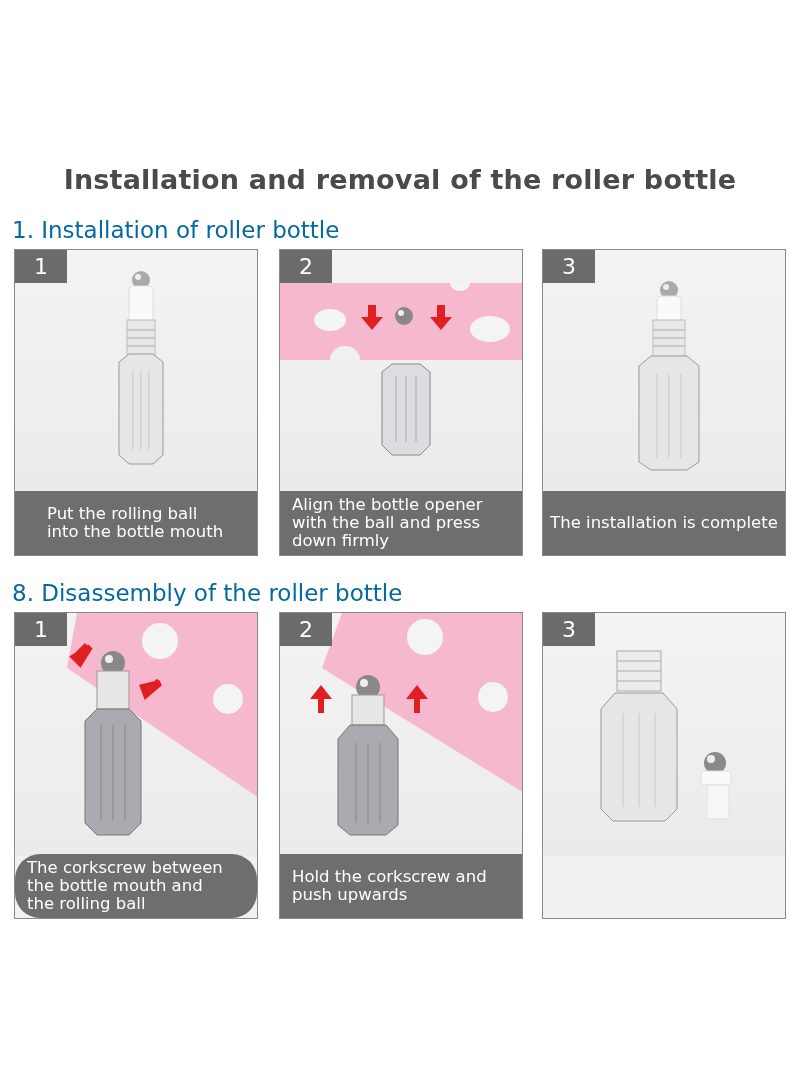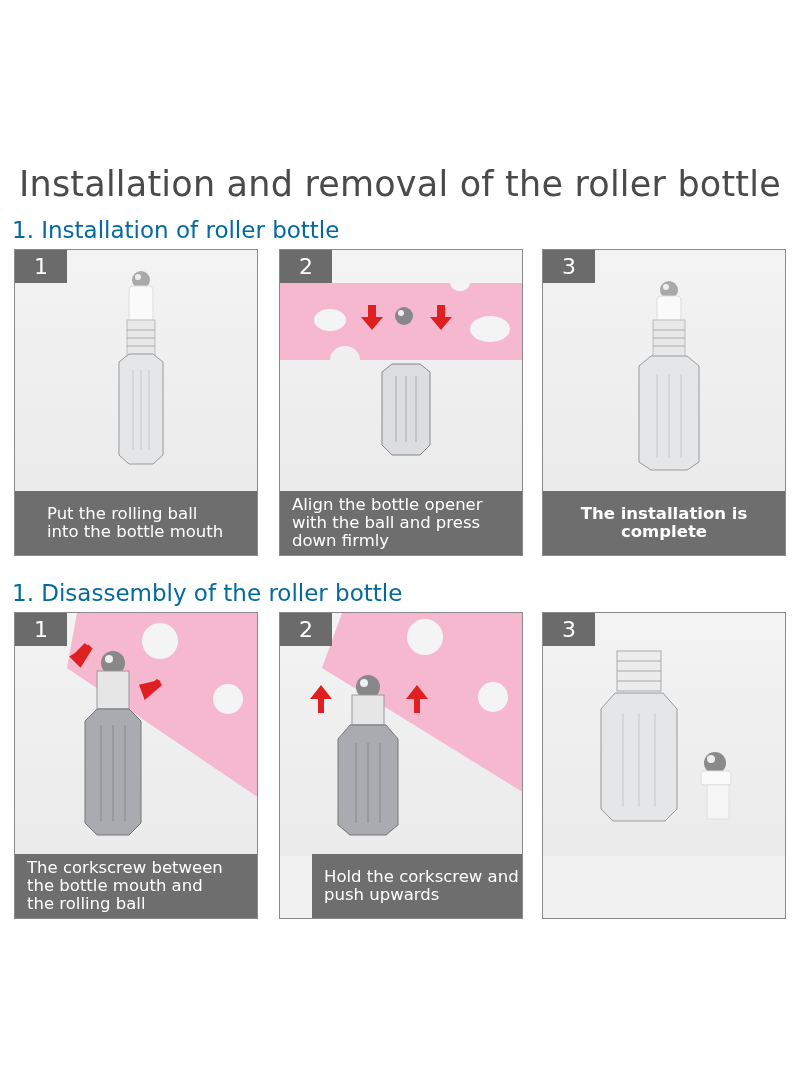--- a/index.html
+++ b/index.html
@@ -1,23 +1,23 @@
 <!DOCTYPE html>
 <html><head>
 <meta charset="utf-8">
 <style>
   html, body { margin:0; padding:0; background:#ffffff; }
   body { width:800px; height:1091px; position:relative; overflow:hidden; font-family:"DejaVu Sans", sans-serif; }
-  .main-title { position:absolute; left:0; width:800px; top:164px; text-align:center; font-size:35px; color:#4a4a4a; letter-spacing:0.2px; }
+  .main-title { position:absolute; left:0; width:800px; top:164px; text-align:center; font-size:27px; color:#4a4a4a; letter-spacing:0.2px;font-weight:bold; }
   .section-title { position:absolute; left:12px; font-size:23px; color:#0369a1; }
   .panel { position:absolute; width:244px; height:307px; background:#f1f1f1; border:1px solid #8a8a8a; box-sizing:border-box; overflow:hidden; }
   .photo { position:absolute; left:0; top:0; width:100%; height:243px; background:linear-gradient(#f3f3f3,#ebebeb); }
   .num-badge { position:absolute; left:0; top:0; width:52px; height:33px; background:#6b6b6b; color:#fff; font-size:22px; text-align:center; line-height:33px; z-index:5; }
   .caption { position:absolute; left:0; bottom:0; width:100%; height:64px; background:#6e6e6e; color:#fff; font-size:16.5px; line-height:18px; display:flex; align-items:center; box-sizing:border-box; padding:0 10px 0 32px; }
-  .caption.center { justify-content:center; padding:0 6px; text-align:center;font-weight:bold; }
+  .caption.center { justify-content:center; padding:0 6px; text-align:center; }
   .caption.left2 { padding-left:12px; }
   svg { position:absolute; left:0; top:0; }
 </style>
 </head>
 <body>
 
 <div class="main-title">Installation and removal of the roller bottle</div>
 
 <div class="section-title" style="top:217px;">1. Installation of roller bottle</div>
 
@@ -68,60 +68,60 @@
       <rect x="110" y="70" width="32" height="38" fill="#e8e8e8" stroke="#bbb"></rect>
       <path d="M110 80h32M110 88h32M110 96h32" stroke="#aaa"></path>
       <path d="M96 116 L108 106 L144 106 L156 116 L156 212 L144 220 L108 220 L96 212 Z" fill="#e4e6e8" stroke="#999"></path>
       <path d="M114 124v84M126 124v84M138 124v84" stroke="#c8c8c8"></path>
     </svg>
   </div>
   <div class="num-badge">3</div>
   <div class="caption center">The installation is complete</div>
 </div>
 
-<div class="section-title" style="top:580px;">1. Disassembly of the roller bottle</div>
+<div class="section-title" style="top:580px;">8. Disassembly of the roller bottle</div>
 
 <div class="panel" style="left:14px; top:612px;">
   <div class="photo">
     <svg width="244" height="243">
       <path d="M62 0 H244 V185 L52 55 Z" fill="#f5b8cf"></path>
       <circle cx="145" cy="28" r="18" fill="#f4f4f4"></circle>
       <circle cx="213" cy="86" r="15" fill="#f4f4f4"></circle>
       <path d="M75 34 l-10 16 l-6 -6 z M58 46 l14 -14" stroke="#e02020" stroke-width="6" fill="#e02020"></path>
       <path d="M145 70 l-14 12 l-3 -8 z M130 80 l14 -12" stroke="#e02020" stroke-width="6" fill="#e02020"></path>
       <circle cx="98" cy="50" r="12" fill="#888"></circle>
         <circle cx="94" cy="46" r="4" fill="#eee"></circle>
       <rect x="82" y="58" width="32" height="38" fill="#e6e6e6" stroke="#999"></rect>
       <path d="M70 108 L82 96 L114 96 L126 108 L126 210 L114 222 L82 222 L70 210 Z" fill="#a9abb0" stroke="#777"></path>
       <path d="M86 112v96M98 112v96M110 112v96" stroke="#888"></path>
     </svg>
   </div>
   <div class="num-badge">1</div>
-  <div class="caption left2" style="white-space:pre-line;">The corkscrew between
+  <div class="caption left2" style="white-space:pre-line;border-radius:25px;">The corkscrew between
 the bottle mouth and
 the rolling ball</div>
 </div>
 
 <div class="panel" style="left:279px; top:612px;">
   <div class="photo">
     <svg width="244" height="243">
       <path d="M62 0 H244 V180 L42 55 Z" fill="#f5b8cf"></path>
       <circle cx="145" cy="24" r="18" fill="#f4f4f4"></circle>
       <circle cx="213" cy="84" r="15" fill="#f4f4f4"></circle>
       <path d="M38 100v-14h-8l11-14 11 14h-8v14z" fill="#e02020"></path>
       <path d="M134 100v-14h-8l11-14 11 14h-8v14z" fill="#e02020"></path>
       <circle cx="88" cy="74" r="12" fill="#888"></circle>
         <circle cx="84" cy="70" r="4" fill="#eee"></circle>
       <rect x="72" y="82" width="32" height="30" fill="#e6e6e6" stroke="#999"></rect>
       <path d="M58 126 L70 112 L106 112 L118 126 L118 212 L106 222 L70 222 L58 212 Z" fill="#a9abb0" stroke="#777"></path>
       <path d="M76 130v80M88 130v80M100 130v80" stroke="#888"></path>
     </svg>
   </div>
   <div class="num-badge">2</div>
-  <div class="caption left2" style="white-space:pre-line;margin-left:32px;">Hold the corkscrew and
+  <div class="caption left2" style="white-space:pre-line;">Hold the corkscrew and
 push upwards</div>
 </div>
 
 <div class="panel" style="left:542px; top:612px;">
   <div class="photo">
     <svg width="244" height="243">
       <rect x="74" y="38" width="44" height="40" fill="#ececec" stroke="#aaa"></rect>
       <path d="M74 48h44M74 58h44M74 68h44" stroke="#aaa"></path>
       <path d="M58 96 L72 80 L120 80 L134 96 L134 196 L122 208 L70 208 L58 196 Z" fill="#e4e6e8" stroke="#999"></path>
       <path d="M80 100v94M96 100v94M112 100v94" stroke="#c8c8c8"></path>

